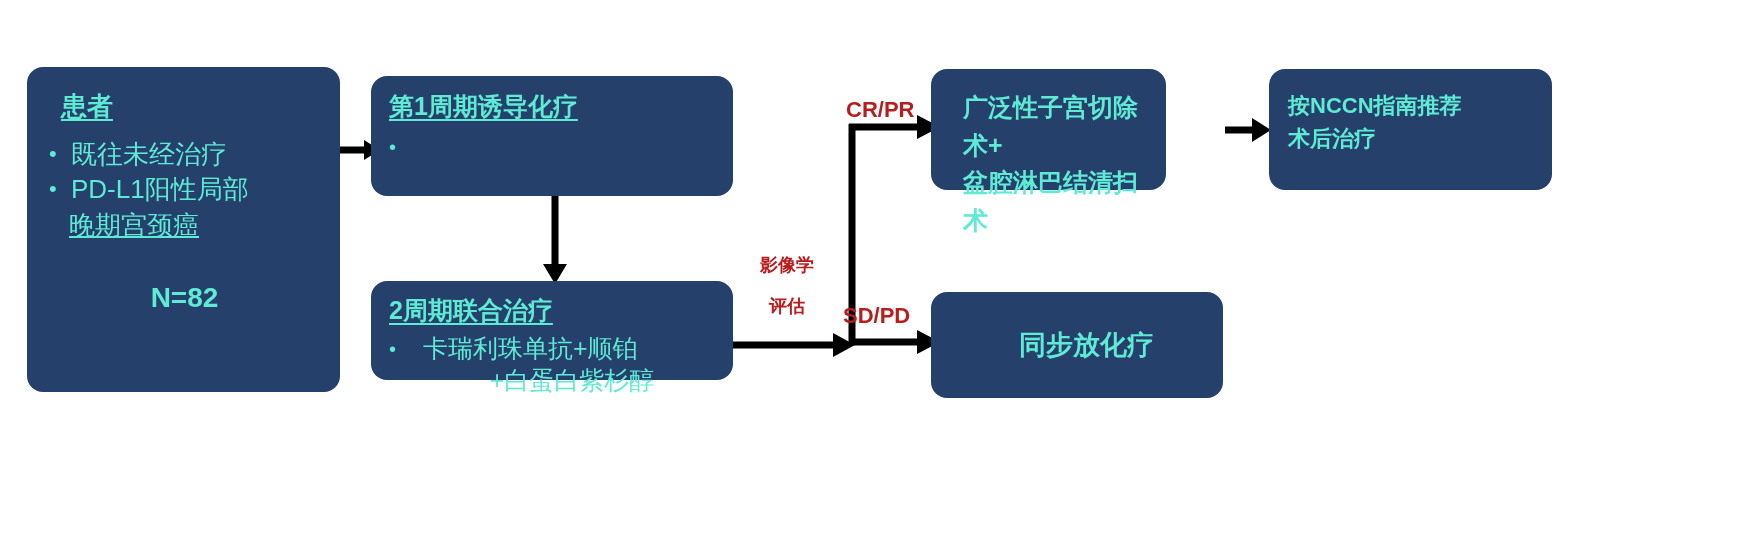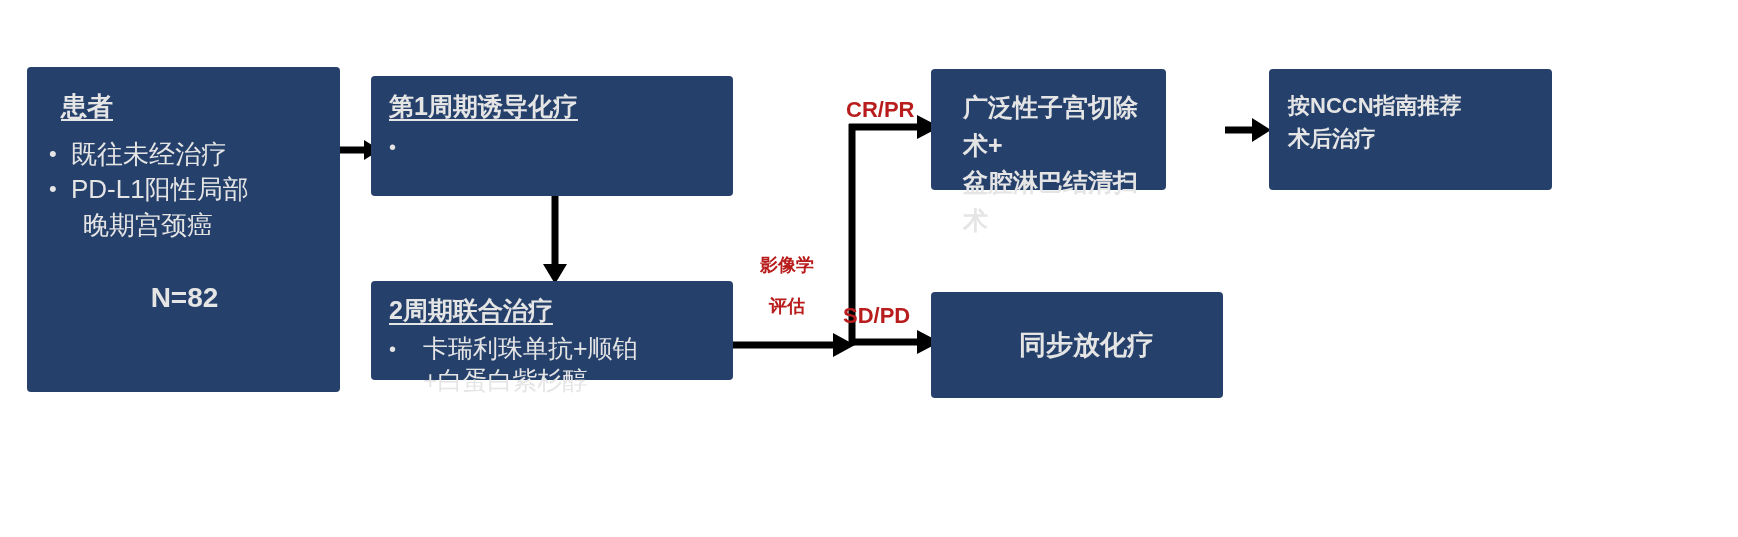--- a/index.html
+++ b/index.html
@@ -13,22 +13,22 @@
   #canvas {
     position: relative;
     width: 1738px;
     height: 537px;
     background: #ffffff;
     overflow: hidden;
   }
   .box {
     position: absolute;
     background: #25406B;
-    border-radius: 4px;
-    color: #e5e5e5;
+    border-radius: 16px;
+    color: #5eead4;
     box-sizing: border-box;
   }
   .box-title {
     font-weight: bold;
     text-decoration: underline;
     text-underline-offset: 4px;
     white-space: nowrap;
   }
   .bullet-row {
     display: flex;
@@ -55,21 +55,21 @@
 
   
   #box-patients {
     left: 27px; top: 67px; width: 313px; height: 325px;
     padding: 22px 20px 0 22px;
   }
   #box-patients .box-title { font-size: 26px; margin-left: 12px; }
   #box-patients .bullets { margin-top: 14px; font-size: 26px; line-height: 1.28; }
   #box-patients .bullet-row { margin-bottom: 2px; }
   #box-patients .bullet-dot { width: 22px; font-size: 22px; padding-top: 5px; }
-  #box-patients .cont-line { margin-left: 34px; }
+  #box-patients .cont-line { margin-left: 20px; text-decoration: underline; }
   #box-patients .n-count {
     text-align: center; font-weight: bold; font-size: 28px; margin-top: 40px;
   }
 
   
   #box-induction {
     left: 371px; top: 76px; width: 362px; height: 120px;
     padding: 14px 14px 0 18px;
   }
   #box-induction .box-title { font-size: 25px; }
@@ -77,21 +77,21 @@
   #box-induction .bullet-dot { width: 34px; font-size: 20px; padding-top: 6px; }
 
   
   #box-combination {
     left: 371px; top: 281px; width: 362px; height: 99px;
     padding: 13px 12px 0 18px;
   }
   #box-combination .box-title { font-size: 25px; }
   #box-combination .bullets { margin-top: 6px; font-size: 25px; line-height: 1.26; }
   #box-combination .bullet-dot { width: 34px; font-size: 20px; padding-top: 6px; }
-  #box-combination .cont-line { margin-left: 34px; }
+  #box-combination .cont-line { margin-left: 34px; text-align: center; }
 
   
   #box-surgery {
     left: 931px; top: 69px; width: 235px; height: 121px;
     padding: 20px 10px 0 32px;
   }
   #box-surgery .lines { font-size: 25px; font-weight: bold; line-height: 1.5; }
 
   
   #box-nccn {

